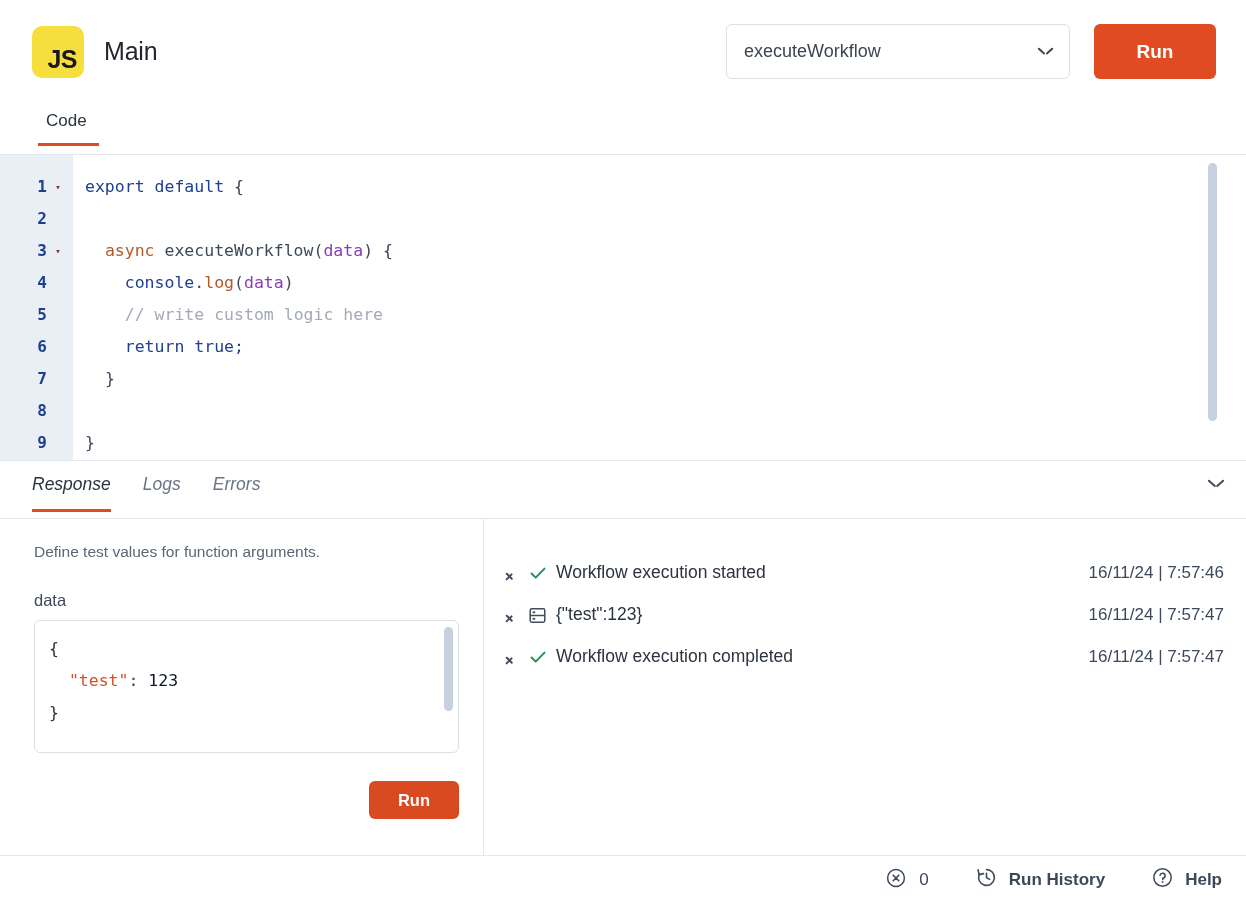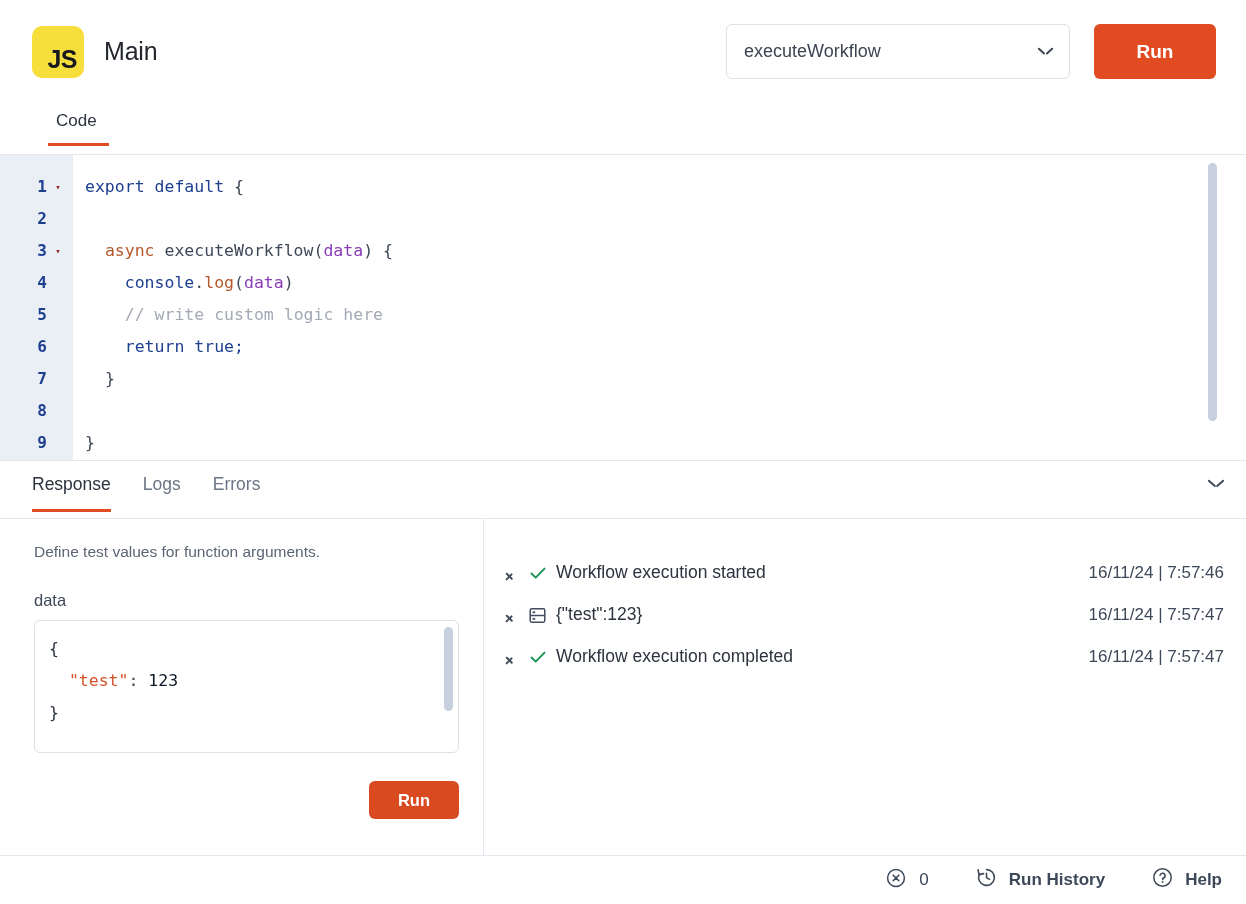--- a/index.html
+++ b/index.html
@@ -58,21 +58,21 @@
     background: #e04b22; color: #fff; border: none;
     font-size: 19px; font-weight: bold; cursor: pointer;
     font-family: "Liberation Sans", sans-serif;
     display: flex; align-items: center; justify-content: center;
   }
 
   
   .code-tabs {
     height: 52px; flex: 0 0 52px;
     display: flex; align-items: flex-start;
-    padding: 0 0 0 48px;
+    padding: 0 0 0 38px;
     border-bottom: 1px solid #e3e7ee;
     position: relative;
   }
   .code-tab {
     font-size: 17px; color: #2c333e; padding: 8px 12px 14px 8px;
     position: relative; cursor: pointer;
   }
   .code-tab.active::after {
     content: ""; position: absolute; left: 0; right: 0; bottom: -1px;
     height: 3px; background: #e04b22;
@@ -118,21 +118,21 @@
   }
 
   
   .resp-tabs {
     height: 58px; flex: 0 0 58px; display: flex; align-items: flex-start;
     padding-left: 32px; border-bottom: 1px solid #e3e7ee;
     position: relative; background: #fff;
   }
   .rtab {
     font-size: 17.5px; color: #6b7585; padding: 13px 0 16px 0;
-    margin-right: 32px; position: relative; cursor: pointer;
+    margin-right: 32px; position: relative; cursor: pointer; font-style: italic;
   }
   .rtab.active { color: #2c333e; }
   .rtab.active::after {
     content: ""; position: absolute; left: 0; right: 0; bottom: -1px;
     height: 3px; background: #e04b22;
   }
   .collapse-chev {
     position: absolute; right: 22px; top: 18px;
     width: 16px; height: 10px; cursor: pointer;
   }

